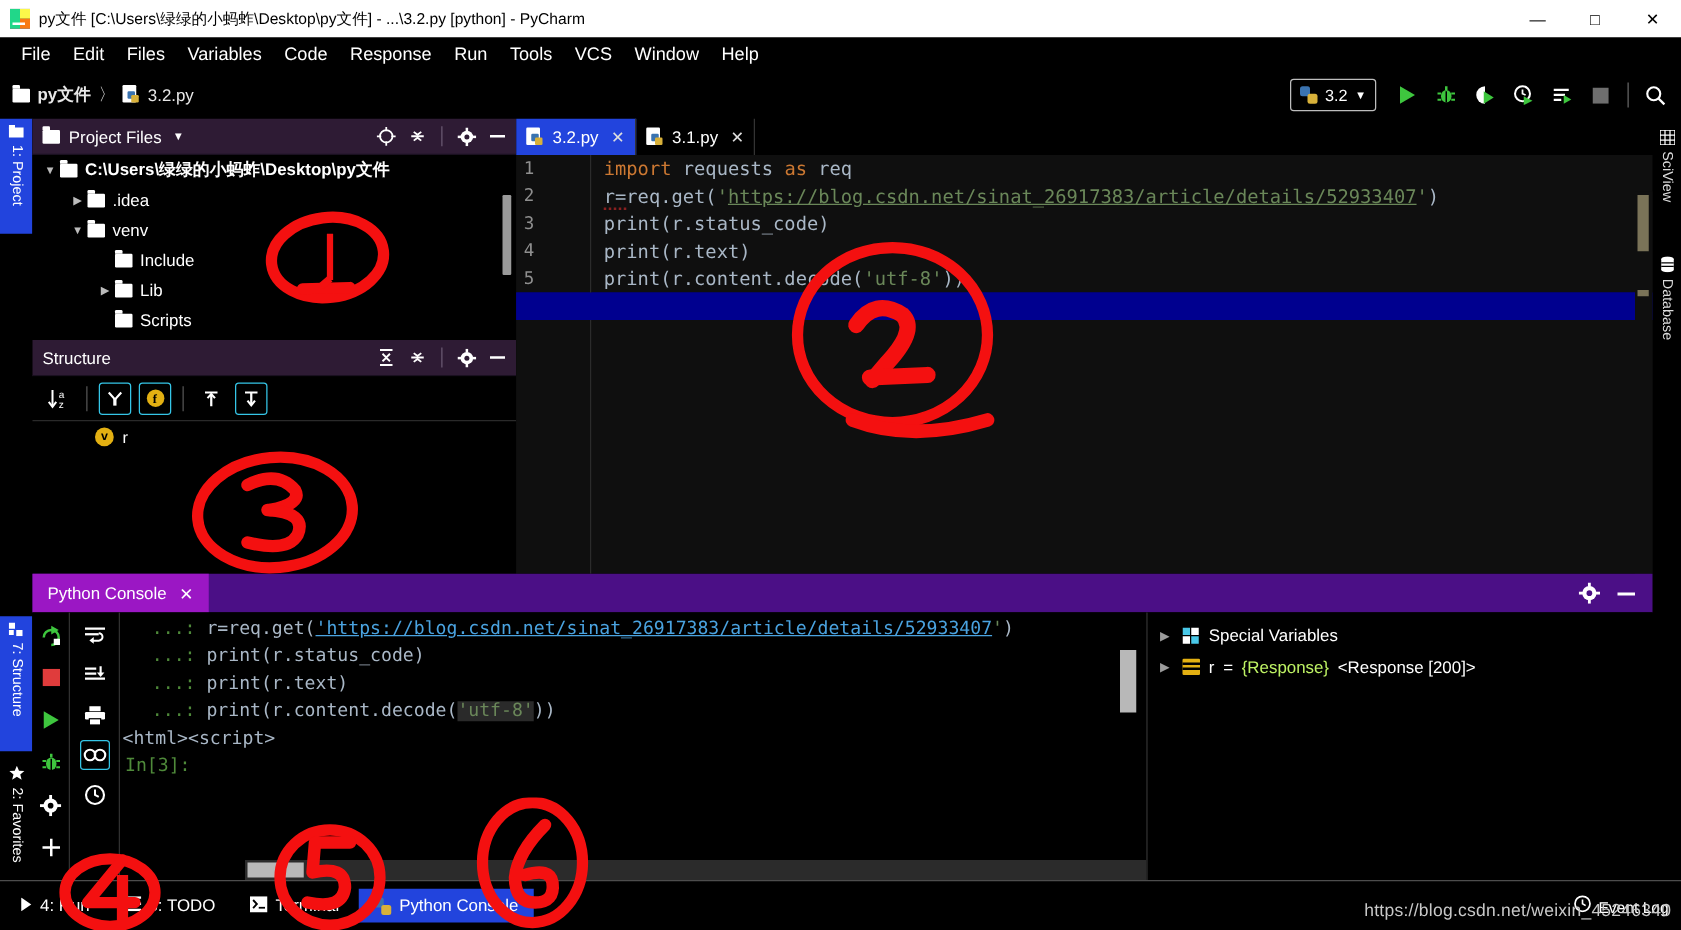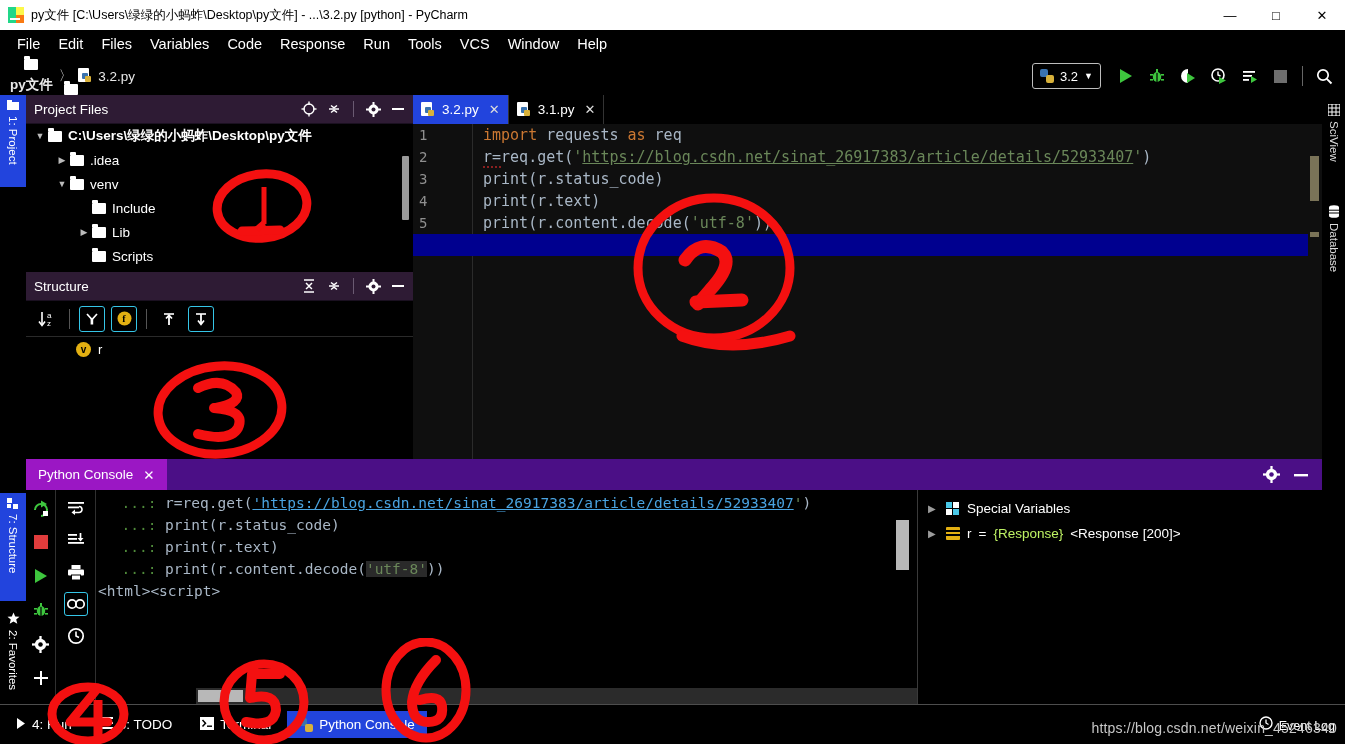--- a/index.html
+++ b/index.html
@@ -29,21 +29,21 @@
     font-size:14.5px; padding-left:8px;
   }
   .menubar .mi { padding:2px 9px; color:#fff; }
 
   
   .navbar {
     position:absolute; left:0; top:57px; width:1345px; height:38px;
     background:#000; display:flex; align-items:center; padding-left:10px;
     color:#e8e8e8; font-size:13.5px;
   }
-  .crumb { display:flex; align-items:center; gap:6px; font-weight:bold;flex-direction:column; }
+  .crumb { display:flex; align-items:center; gap:6px; font-weight:bold; }
   .crumb-sep { margin:0 6px; color:#ccc; font-weight:normal; }
   .crumb-file { font-weight:normal; display:flex; align-items:center; gap:5px;}
   .folder-ico {
     width:14px; height:11px; background:#fff; border-radius:1px; position:relative; flex:none;
   }
   .folder-ico:before{content:"";position:absolute;left:0;top:-3px;width:6px;height:3px;background:#fff;border-radius:1px 1px 0 0;}
 
   .pyico { width:14px; height:14px; position:relative; flex:none; display:inline-block;}
   .pyico:before{content:"";position:absolute;left:0;top:0;width:8px;height:8px;background:#3a73b0;border-radius:2px;}
   .pyico:after{content:"";position:absolute;right:0;bottom:0;width:8px;height:8px;background:#d8b13a;border-radius:2px;}
@@ -75,21 +75,21 @@
   
   .rightstrip { position:absolute; right:0; top:95px; width:23px; height:370px; background:#000; }
   .rtab { position:absolute; right:0; width:23px; writing-mode: vertical-rl; text-orientation: mixed;
           font-size:11.5px; color:#dcdcdc; display:flex; align-items:center; padding-top:5px; gap:5px; }
 
   
   .panel-head {
     height:29px; background:#2e1b34; display:flex; align-items:center; padding:0 4px 0 8px;
     color:#fff; font-size:13px; gap:7px; border-bottom:1px solid #1a1020;
   }
-  .panel-head .ph-title { display:flex; align-items:center; gap:7px; font-size:13.5px;flex-direction:column;}
+  .panel-head .ph-title { display:flex; align-items:center; gap:7px; font-size:13.5px;}
   .ph-actions { margin-left:auto; display:flex; align-items:center; gap:3px; }
   .ph-btn { width:22px;height:22px;display:flex;align-items:center;justify-content:center;}
 
   #project-panel { position:absolute; left:26px; top:95px; width:387px; height:177px; background:#000;}
   #project-tree { position:absolute; left:0; top:29px; width:387px; height:148px; overflow:hidden; background:#000; }
   .tnode { display:flex; align-items:center; height:24px; color:#fff; font-size:13.5px; white-space:nowrap;}
   .tnode .arrow { width:16px; text-align:center; color:#bbb; font-size:9px; flex:none;}
   .tnode .fico { margin-right:6px; }
   .tnode.root { font-weight:bold; }
   .vscroll-proj { position:absolute; right:4px; top:32px; width:7px; height:64px; background:#9a9a9a; border-radius:1px;}
@@ -677,20 +677,21 @@
           </svg>
         </div>
       </div>
 
       <div class="console-out">
         <div class="oline"><span class="dots">  ...:</span><span class="plain"> r=req.get(</span><span class="lnk">'https://blog.csdn.net/sinat_26917383/article/details/52933407</span><span class="grn">'</span><span class="plain">)</span></div>
         <div class="oline"><span class="dots">  ...:</span><span class="plain"> print(r.status_code)</span></div>
         <div class="oline"><span class="dots">  ...:</span><span class="plain"> print(r.text)</span></div>
         <div class="oline"><span class="dots">  ...:</span><span class="plain"> print(r.content.decode(</span><span class="grnbg">'utf-8'</span><span class="plain">))</span></div>
         <div class="oline" style="padding-left:2px"><span class="plain">&lt;html&gt;&lt;script&gt;</span></div>
+        <div class="oline" style="padding-left:4px"><span class="in3">In[3]:</span></div>
 
         <div class="con-vscroll">
           <div class="con-thumb"></div>
         </div>
         <div class="con-hscroll">
           <div class="con-hthumb"></div>
         </div>
       </div>
 
       <div class="vars-pane">

